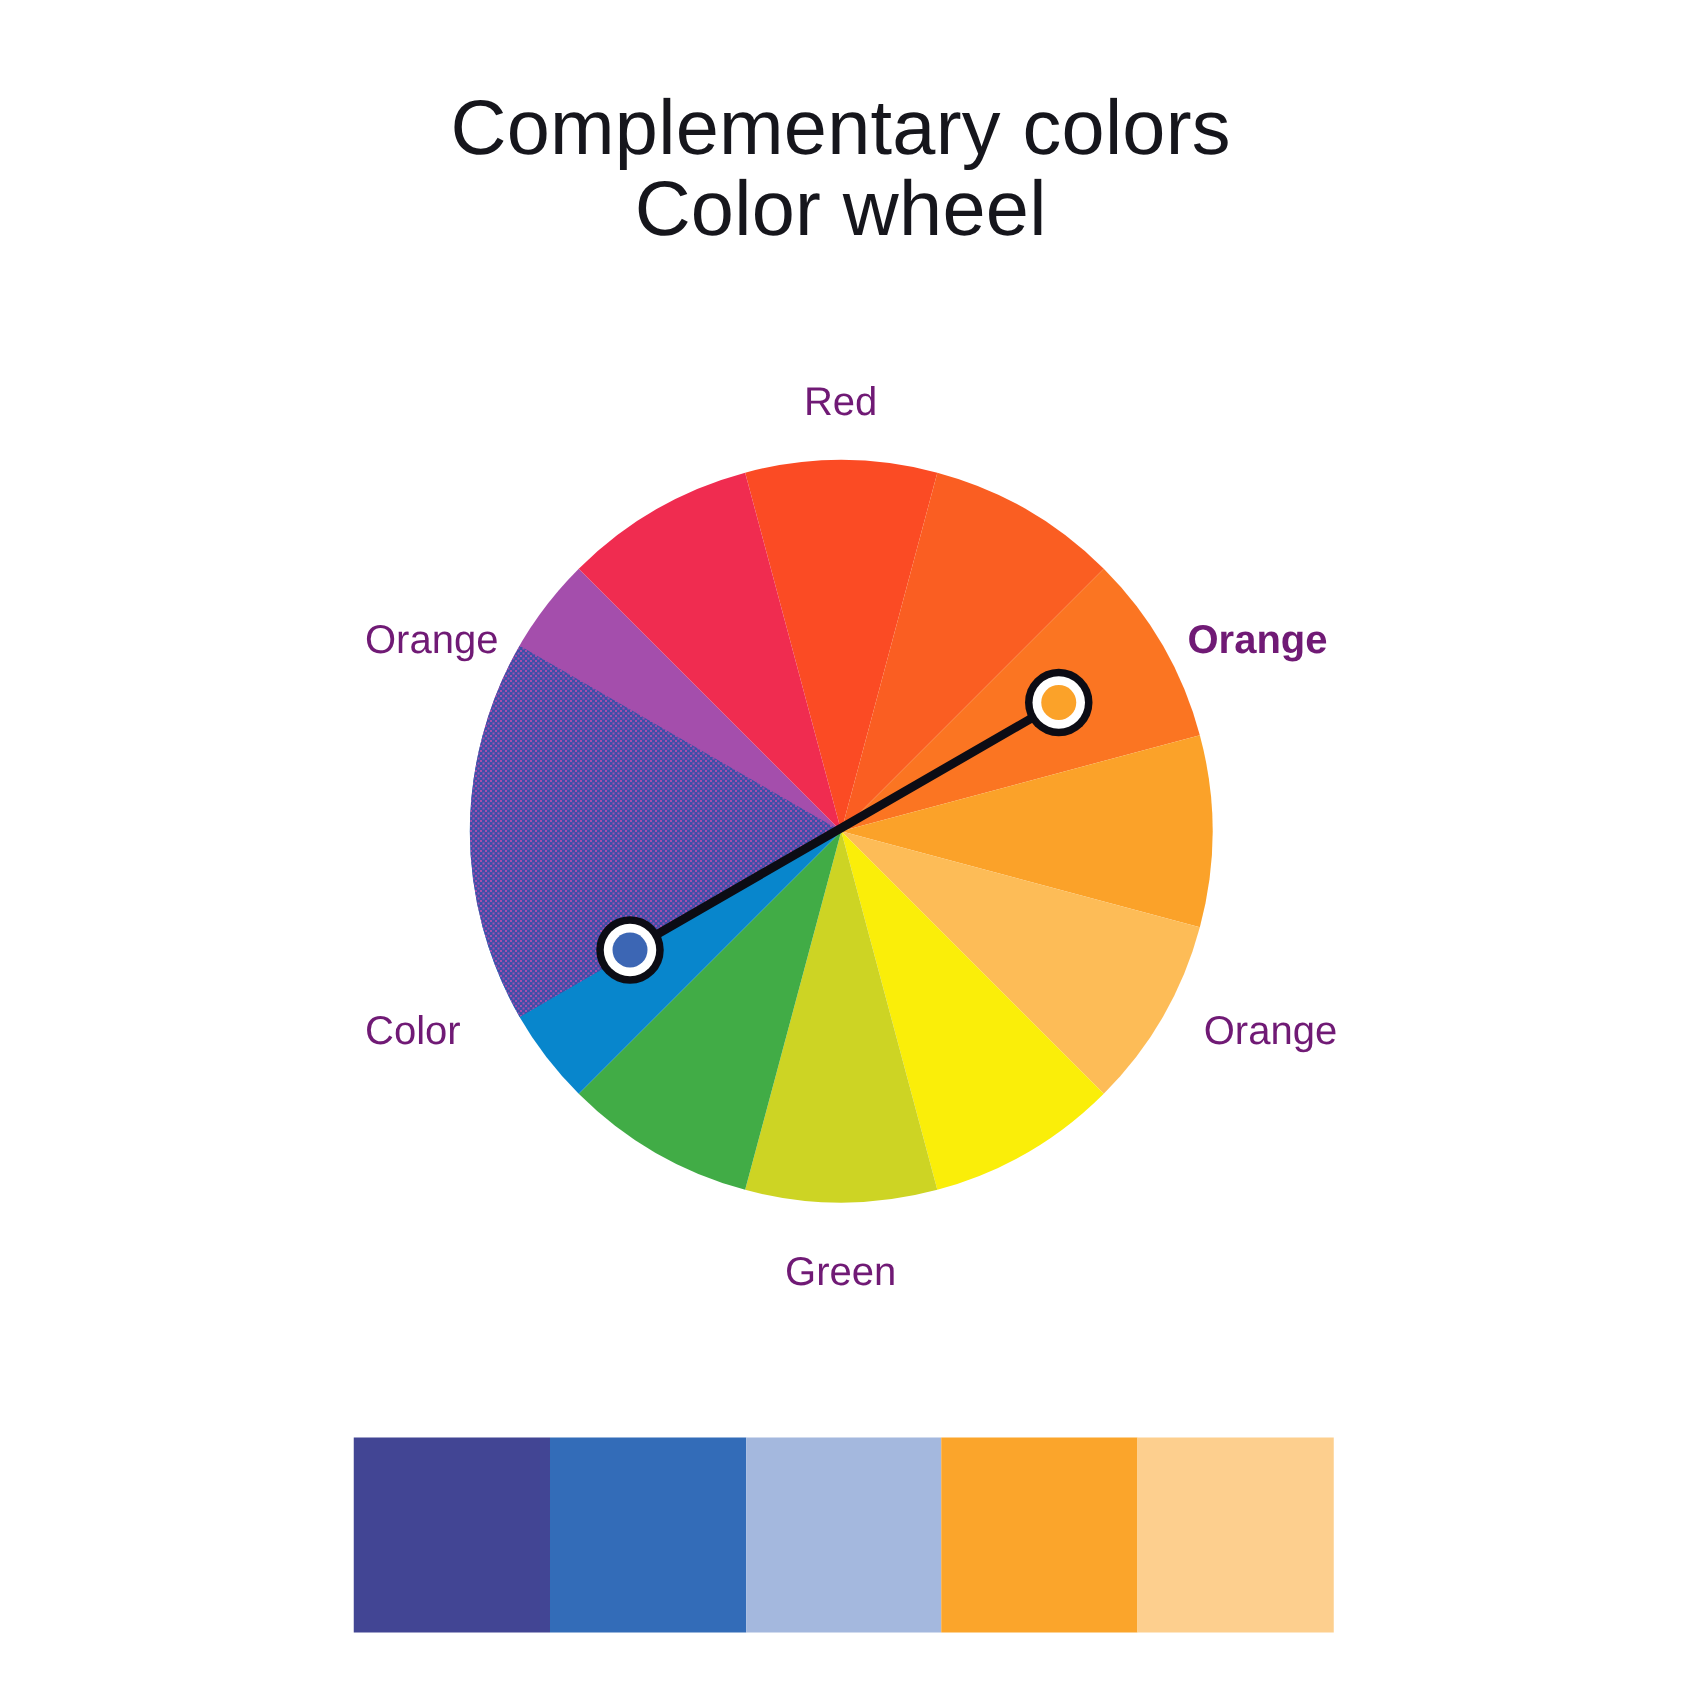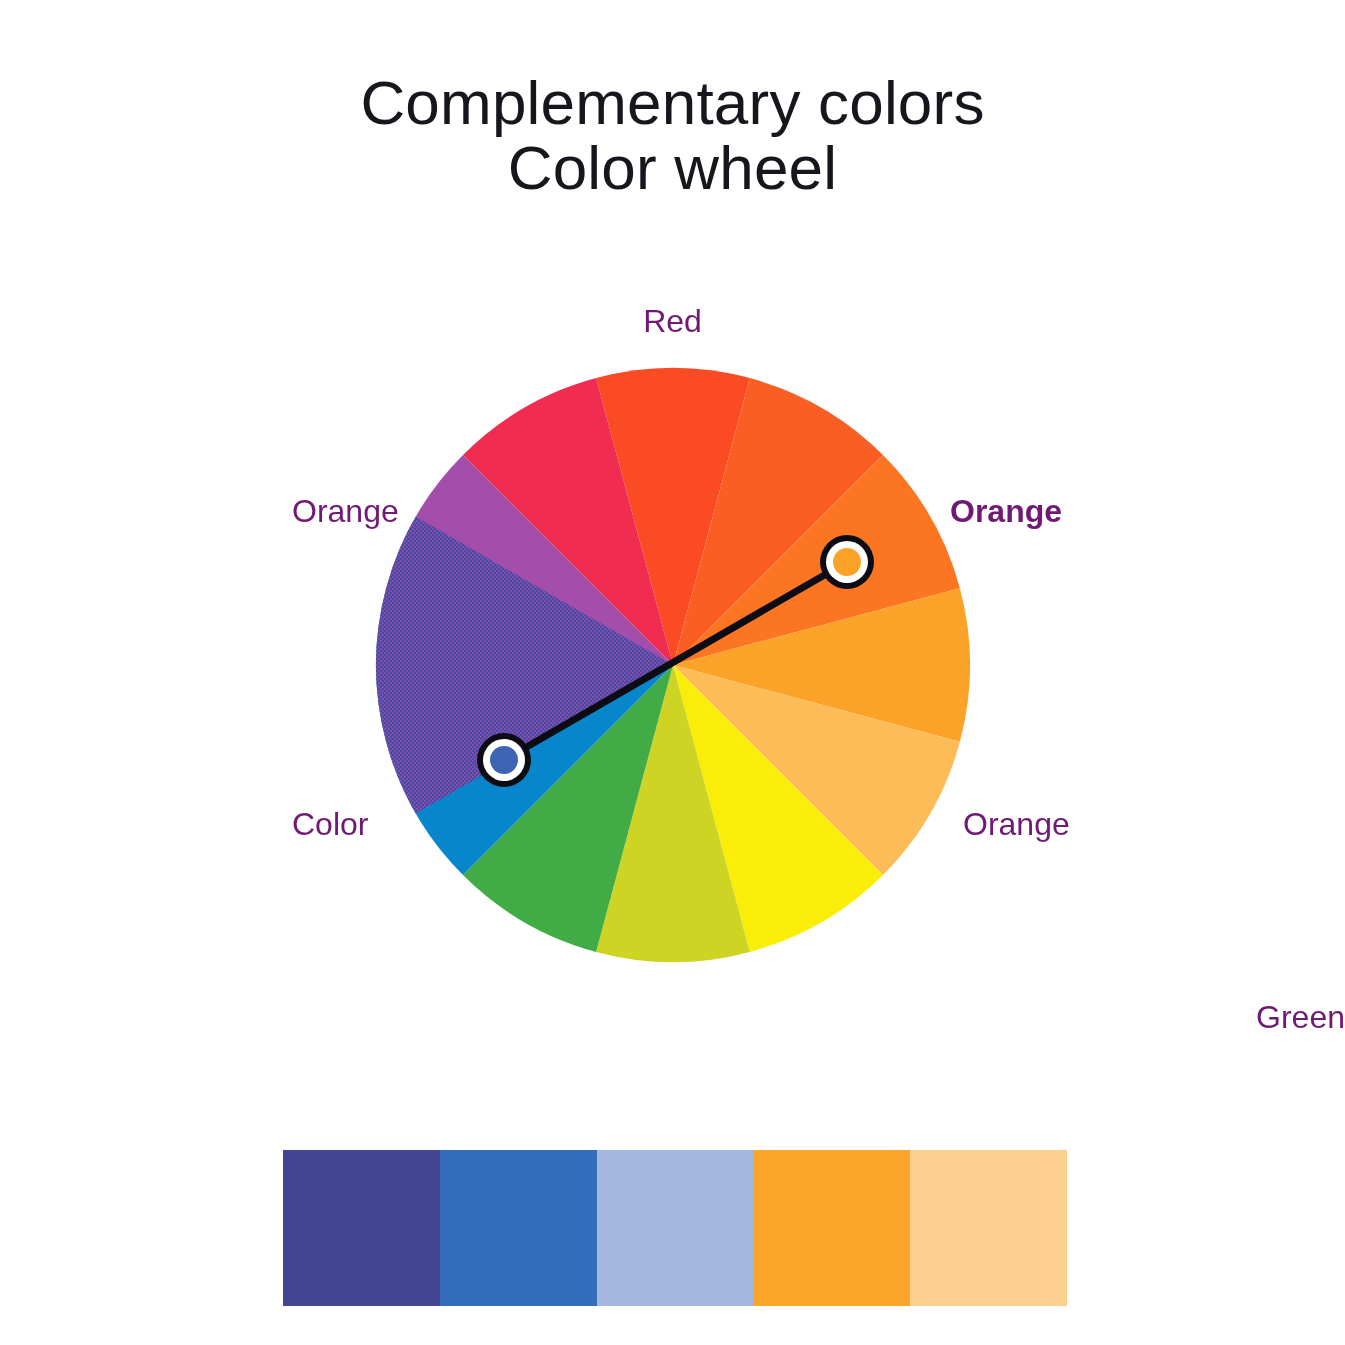--- a/index.html
+++ b/index.html
@@ -64,21 +64,21 @@
   .wheel-label {
     position: absolute;
     font-size: 32px;
     font-weight: 400;
     color: #701a75;
     white-space: nowrap;
   }
   #label-red      { left: 0;    top: 303px;  width: 1345px; text-align: center; }
   #label-orange   { left: 950px; top: 493px; font-weight: bold; }
   #label-yellow   { left: 963px; top: 806px; }
-  #label-green    { left: 0;    top: 999px;  width: 1345px; text-align: right; }
+  #label-green    { left: 0;    top: 999px;  width: 1345px; text-align: center; }
   #label-blue     { left: 292px; top: 806px; }
   #label-purple   { left: 292px; top: 493px; }
 
   
   #palette {
     position: absolute;
     left: 283px;
     top: 1150px;
     width: 784px;
     height: 156px;

